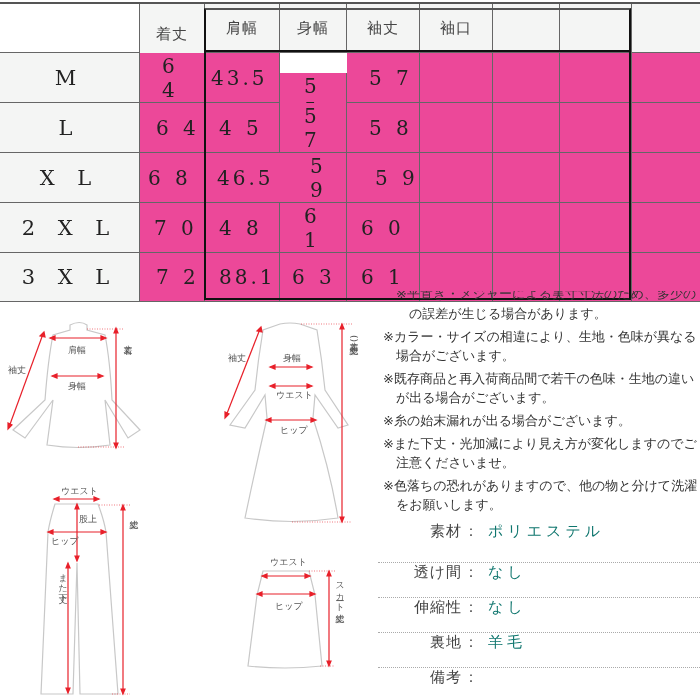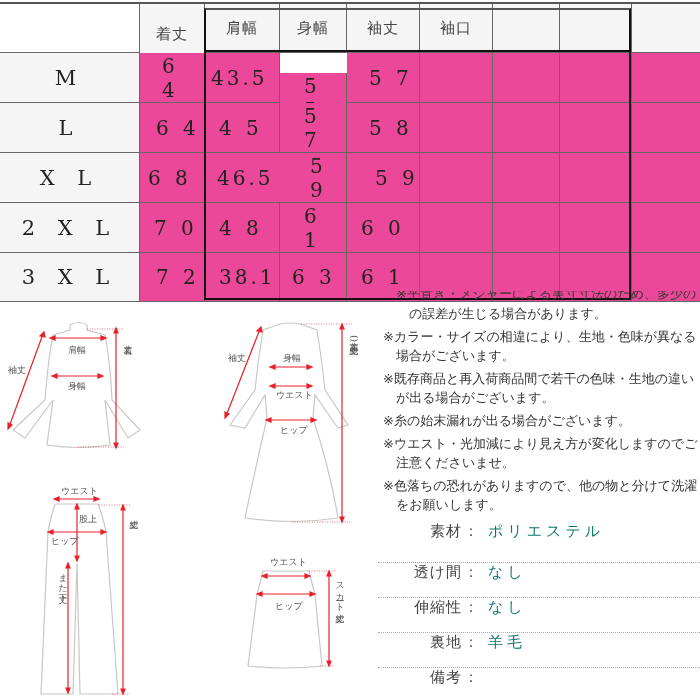--- a/index.html
+++ b/index.html
@@ -86,21 +86,21 @@
   <div class="cell val" style="left:205px;top:201px;width:75px;height:50px;padding-left:14px;">4 8</div>
   <div class="cell val" style="left:280px;top:201px;width:67px;height:50px;padding-left:24px;">6 1</div>
   <div class="cell val" style="left:347px;top:201px;width:73px;height:50px;padding-left:14px;">6 0</div>
   <div class="cell val" style="left:420px;top:201px;width:73px;height:50px;"></div>
   <div class="cell val" style="left:493px;top:201px;width:67px;height:50px;"></div>
   <div class="cell val" style="left:560px;top:201px;width:72px;height:50px;"></div>
   <div class="cell val" style="left:632px;top:201px;width:68px;height:50px;border-right:none;"></div>
 
   <div class="cell size" style="left:0;top:251px;width:140px;height:49px;">3 X L</div>
   <div class="cell val" style="left:140px;top:251px;width:65px;height:49px;padding-left:16px;">7 2</div>
-  <div class="cell val" style="left:205px;top:251px;width:75px;height:49px;padding-left:14px;letter-spacing:3px;">38.1</div>
+  <div class="cell val" style="left:205px;top:251px;width:75px;height:49px;padding-left:14px;letter-spacing:3px;">88.1</div>
   <div class="cell val" style="left:280px;top:251px;width:67px;height:49px;padding-left:12px;">6 3</div>
   <div class="cell val" style="left:347px;top:251px;width:73px;height:49px;padding-left:14px;">6 1</div>
   <div class="cell val" style="left:420px;top:251px;width:73px;height:49px;"></div>
   <div class="cell val" style="left:493px;top:251px;width:67px;height:49px;"></div>
   <div class="cell val" style="left:560px;top:251px;width:72px;height:49px;"></div>
   <div class="cell val" style="left:632px;top:251px;width:68px;height:49px;border-right:none;"></div>
 
   <div class="thick-box"></div>
   <div class="thick-h"></div>
 </div>
@@ -230,21 +230,21 @@
 </div>
 
 <div class="notes">
   <div class="note">
     <div class="note cut" style="padding-left:0;text-indent:0;margin-bottom:0;"><span style="position:relative;top:-7px;">※平置き・メジャーによる実寸寸法のため、多少の誤差が生じる場合があります。</span></div>
     <div style="padding-left:13px;text-indent:0;">の誤差が生じる場合があります。</div>
   </div>
   <div class="note">※カラー・サイズの相違により、生地・色味が異なる場合がございます。</div>
   <div class="note">※既存商品と再入荷商品間で若干の色味・生地の違いが出る場合がございます。</div>
   <div class="note">※糸の始末漏れが出る場合がございます。</div>
-  <div class="note">※ウエスト・光加減により見え方が変化しますのでご注意くださいませ。</div>
+  <div class="note">※また下丈・光加減により見え方が変化しますのでご注意くださいませ。</div>
   <div class="note">※色落ちの恐れがありますので、他の物と分けて洗濯をお願いします。</div>
 </div>
 
 <div class="specs">
   <div class="spec-row">
     <span class="spec-label">素材</span>
     <span class="spec-colon">：</span>
     <span class="spec-value">ポリエステル</span>
   </div>
   <div class="spec-row">

